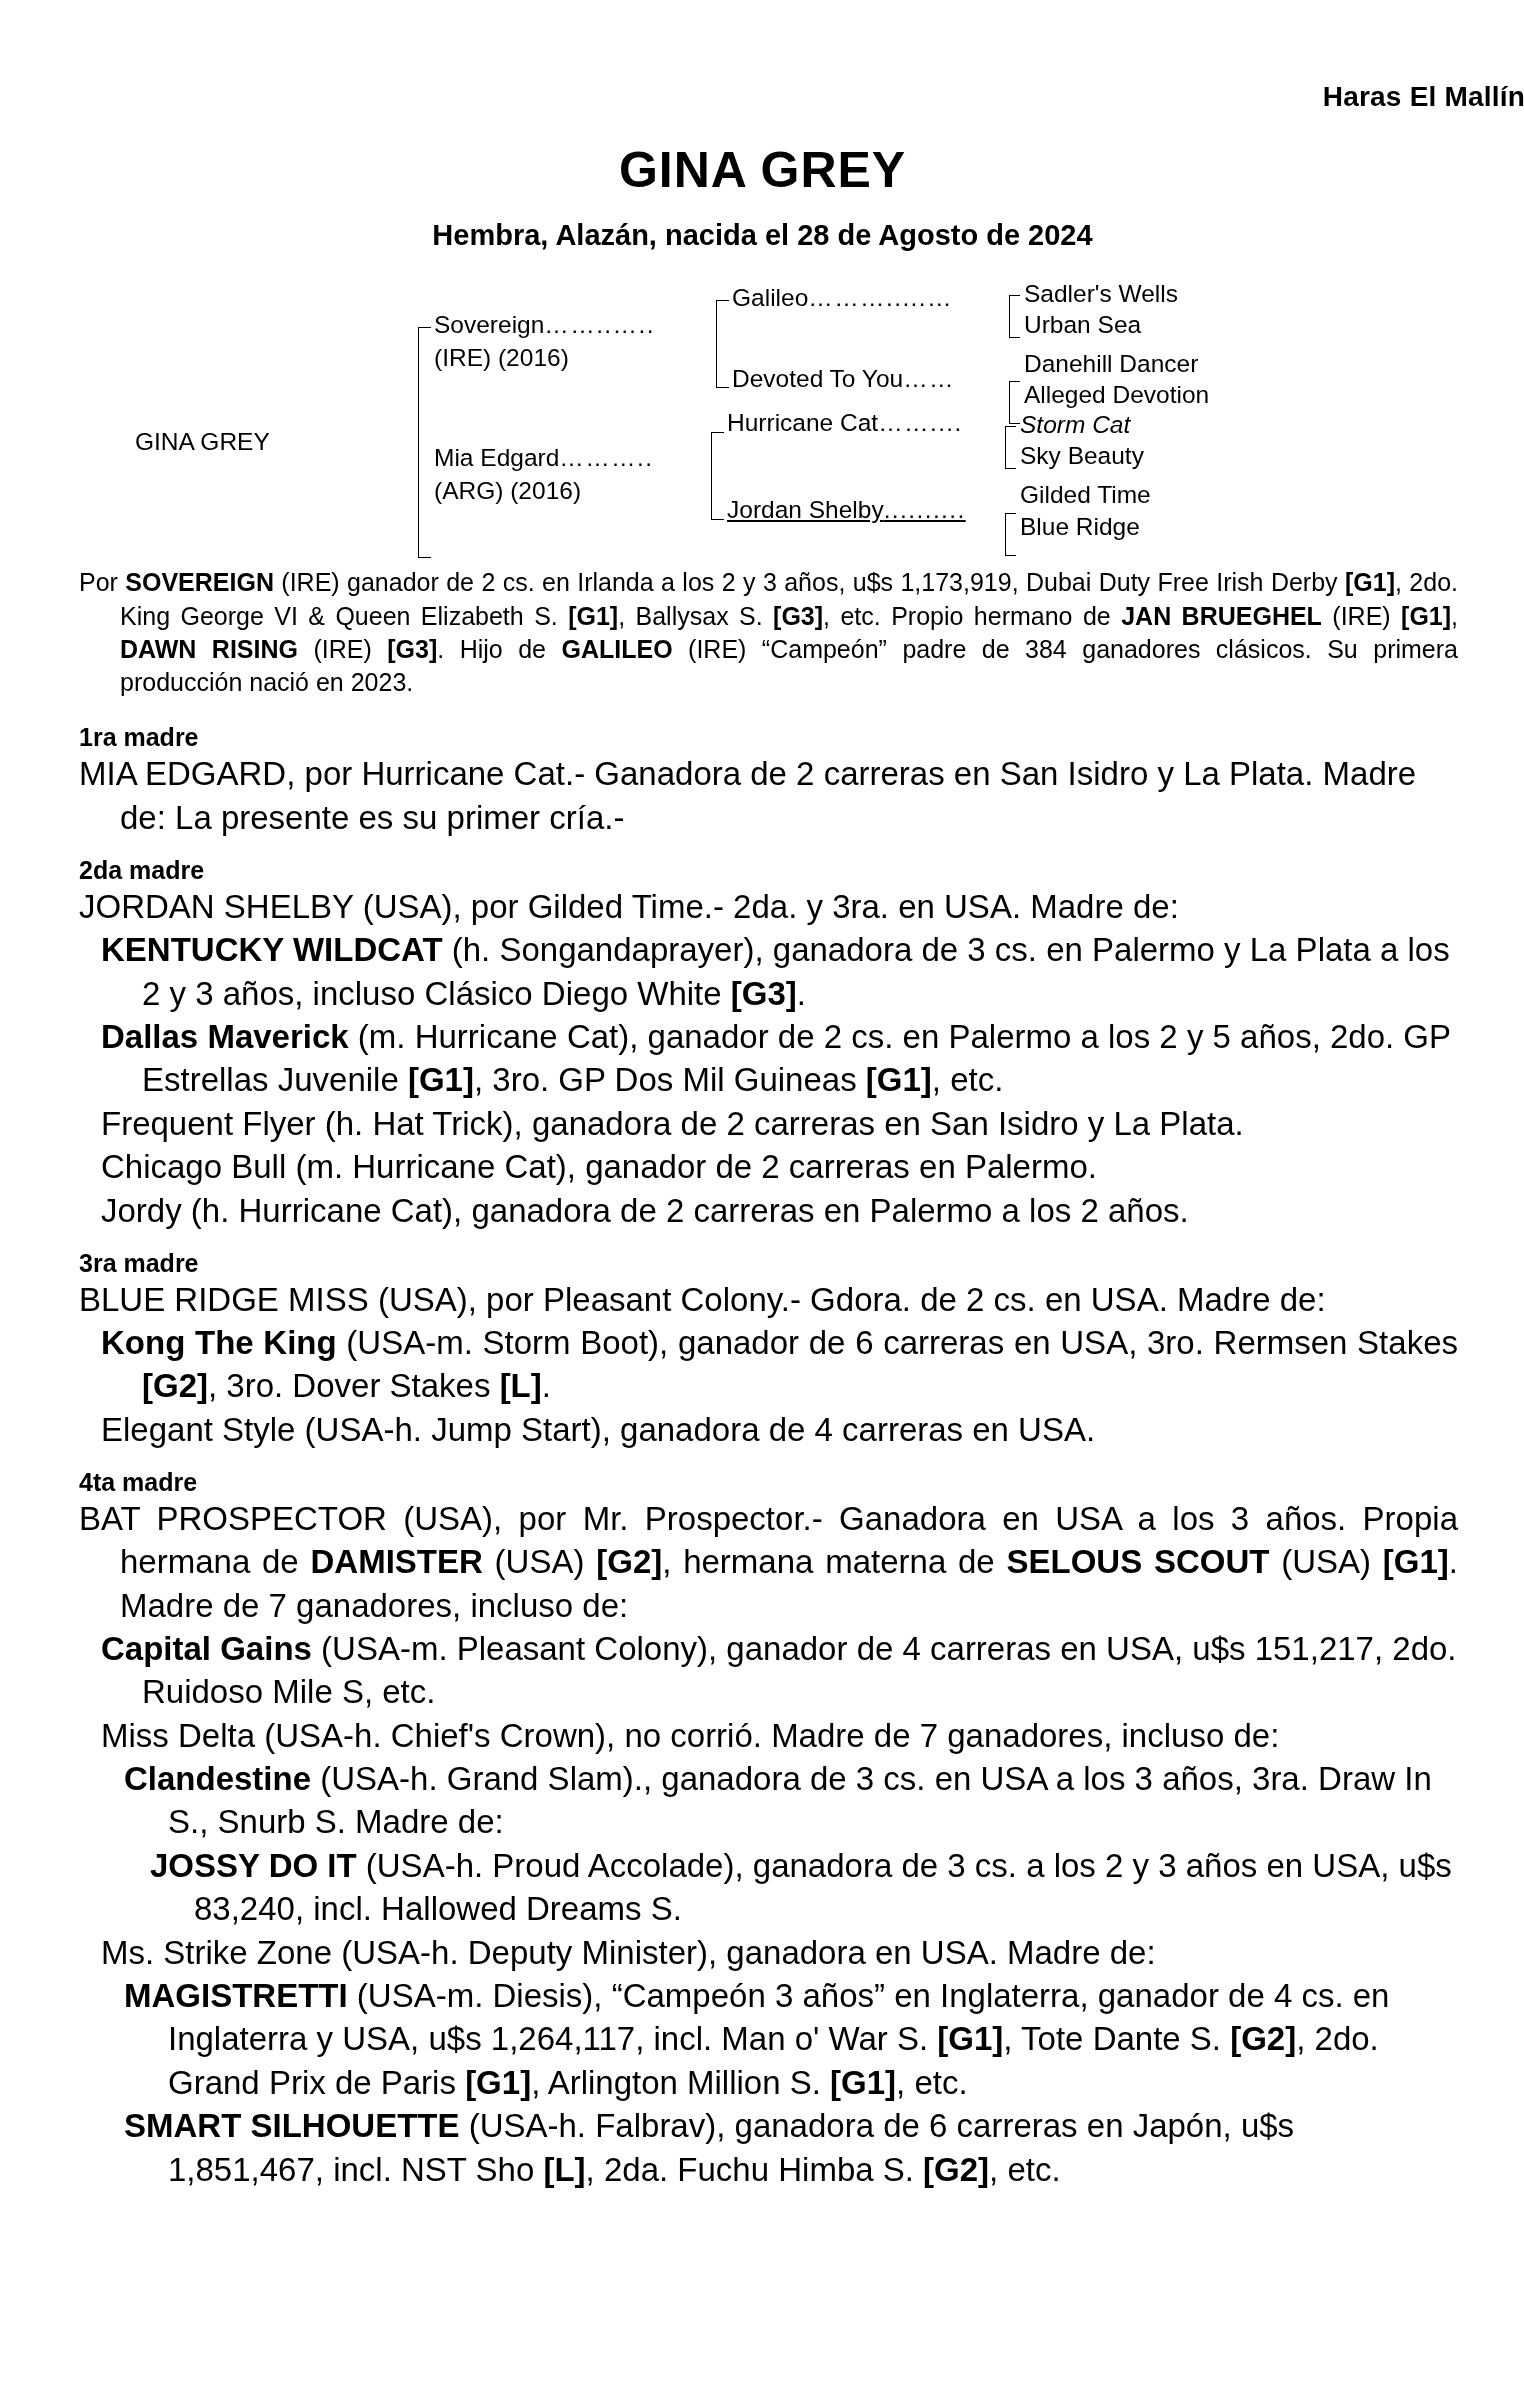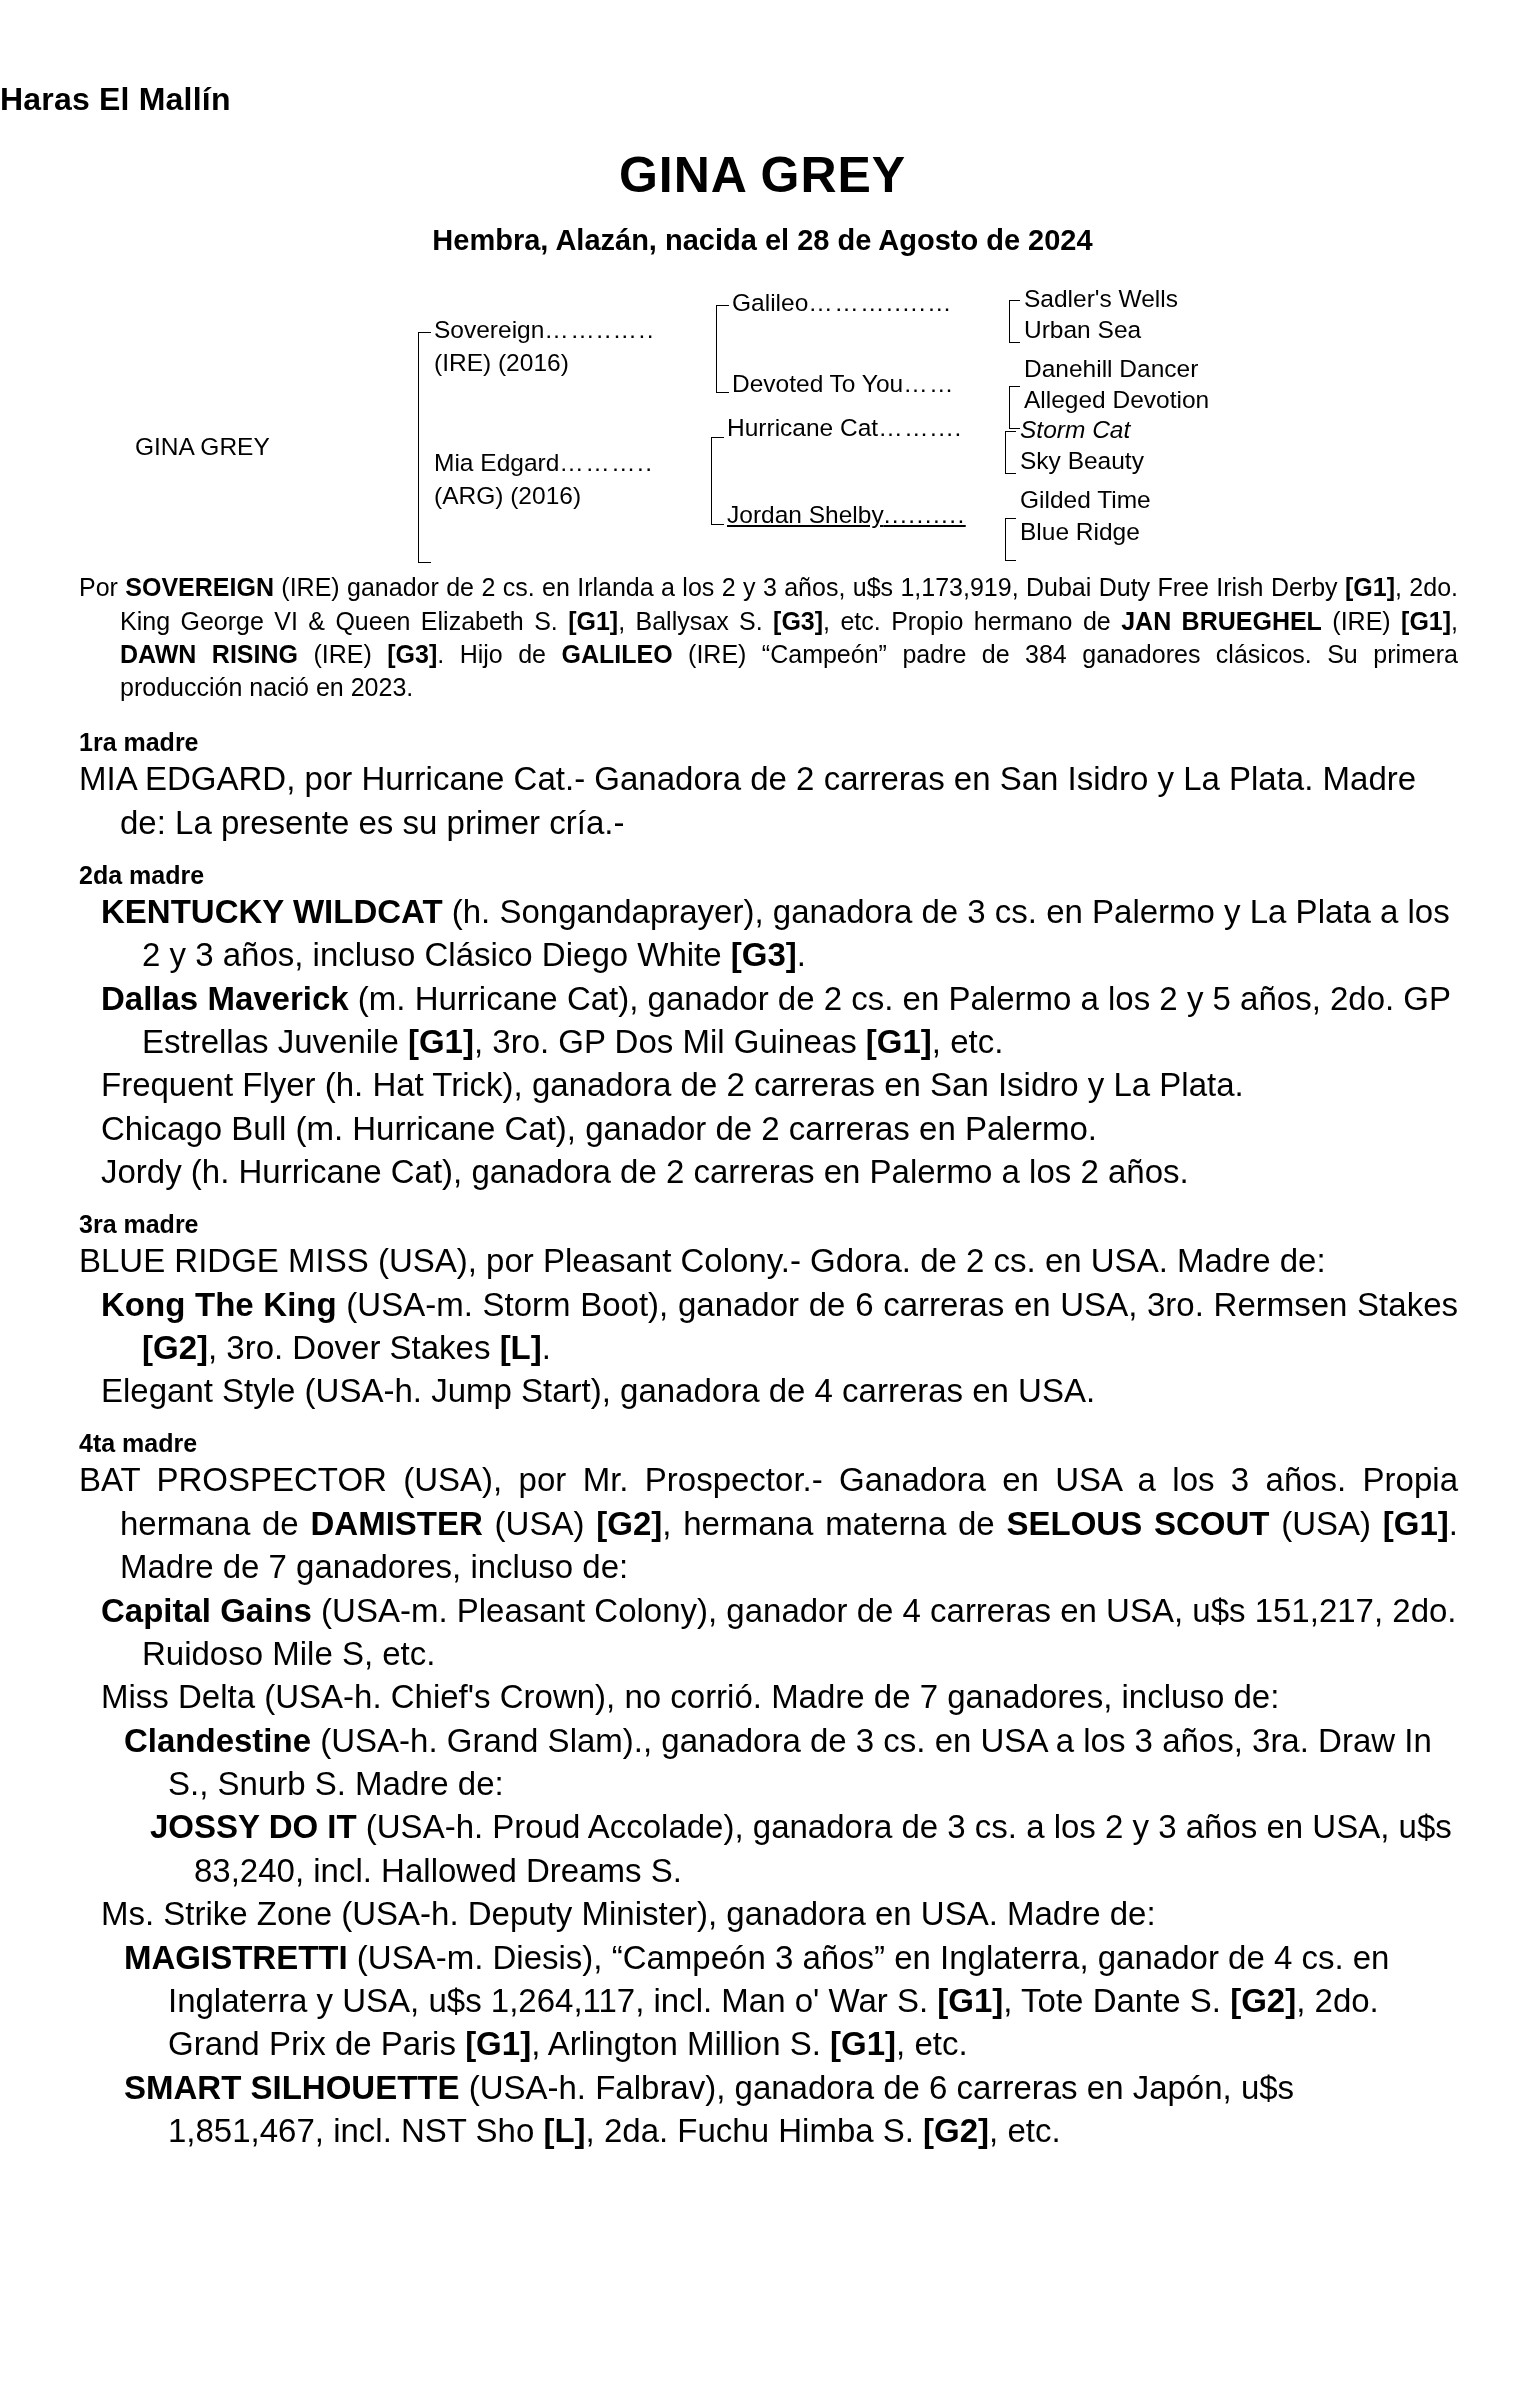--- a/index.html
+++ b/index.html
@@ -19,23 +19,23 @@
   .page {
     width: 1525px;
     height: 2401px;
     position: relative;
     padding: 0;
     box-sizing: border-box;
   }
 
   
   .farm-name {
-    text-align: left;
-    font-weight: bold;
-    font-size: 32px;
+    text-align: right;
+    font-weight: bold;
+    font-size: 28px;
     letter-spacing: 0.2px;
     margin: 0;
     padding-top: 81px;
   }
   .horse-name {
     text-align: center;
     font-weight: bold;
     font-size: 50px;
     letter-spacing: 0.9px;
     margin: 0;
@@ -179,20 +179,21 @@
   </div>
 
   <p class="intro" style="padding-left:41px; text-indent:-41px;">
     <span>Por </span><b>SOVEREIGN</b><span> (IRE) ganador de 2 cs. en Irlanda a los 2 y 3 años, u$s 1,173,919, Dubai Duty Free Irish Derby </span><b>[G1]</b><span>, 2do. King George VI &amp; Queen Elizabeth S. </span><b>[G1]</b><span>, Ballysax S. </span><b>[G3]</b><span>, etc. Propio hermano de </span><b>JAN BRUEGHEL</b><span> (IRE) </span><b>[G1]</b><span>, </span><b>DAWN RISING</b><span> (IRE) </span><b>[G3]</b><span>. Hijo de </span><b>GALILEO</b><span> (IRE) “Campeón” padre de 384 ganadores clásicos. Su primera producción nació en 2023.</span>
   </p>
 
   <div id="sections-host">
       <div class="sec-head">1ra madre</div>
       <div class="line lvl0h"><span>MIA EDGARD, por Hurricane Cat.- Ganadora de 2 carreras en San Isidro y La Plata. Madre de: La presente es su primer cría.-</span></div>
       <div class="sec-head tight">2da madre</div>
+      <div class="line lvl0"><span>JORDAN SHELBY (USA), por Gilded Time.- 2da. y 3ra. en USA. Madre de:</span></div>
       <div class="line lvl1"><b>KENTUCKY WILDCAT</b><span> (h. Songandaprayer), ganadora de 3 cs. en Palermo y La Plata a los 2 y 3 años, incluso Clásico Diego White </span><b>[G3]</b><span>.</span></div>
       <div class="line lvl1"><b>Dallas Maverick</b><span> (m. Hurricane Cat), ganador de 2 cs. en Palermo a los 2 y 5 años, 2do. GP Estrellas Juvenile </span><b>[G1]</b><span>, 3ro. GP Dos Mil Guineas </span><b>[G1]</b><span>, etc.</span></div>
       <div class="line lvl1"><span>Frequent Flyer (h. Hat Trick), ganadora de 2 carreras en San Isidro y La Plata.</span></div>
       <div class="line lvl1"><span>Chicago Bull (m. Hurricane Cat), ganador de 2 carreras en Palermo.</span></div>
       <div class="line lvl1"><span>Jordy (h. Hurricane Cat), ganadora de 2 carreras en Palermo a los 2 años.</span></div>
       <div class="sec-head tight">3ra madre</div>
       <div class="line lvl0"><span>BLUE RIDGE MISS (USA), por Pleasant Colony.- Gdora. de 2 cs. en USA. Madre de:</span></div>
       <div class="line lvl1 just"><b>Kong The King</b><span> (USA-m. Storm Boot), ganador de 6 carreras en USA, 3ro. Rermsen Stakes </span><b>[G2]</b><span>, 3ro. Dover Stakes </span><b>[L]</b><span>.</span></div>
       <div class="line lvl1"><span>Elegant Style (USA-h. Jump Start), ganadora de 4 carreras en USA.</span></div>
       <div class="sec-head tight">4ta madre</div>

